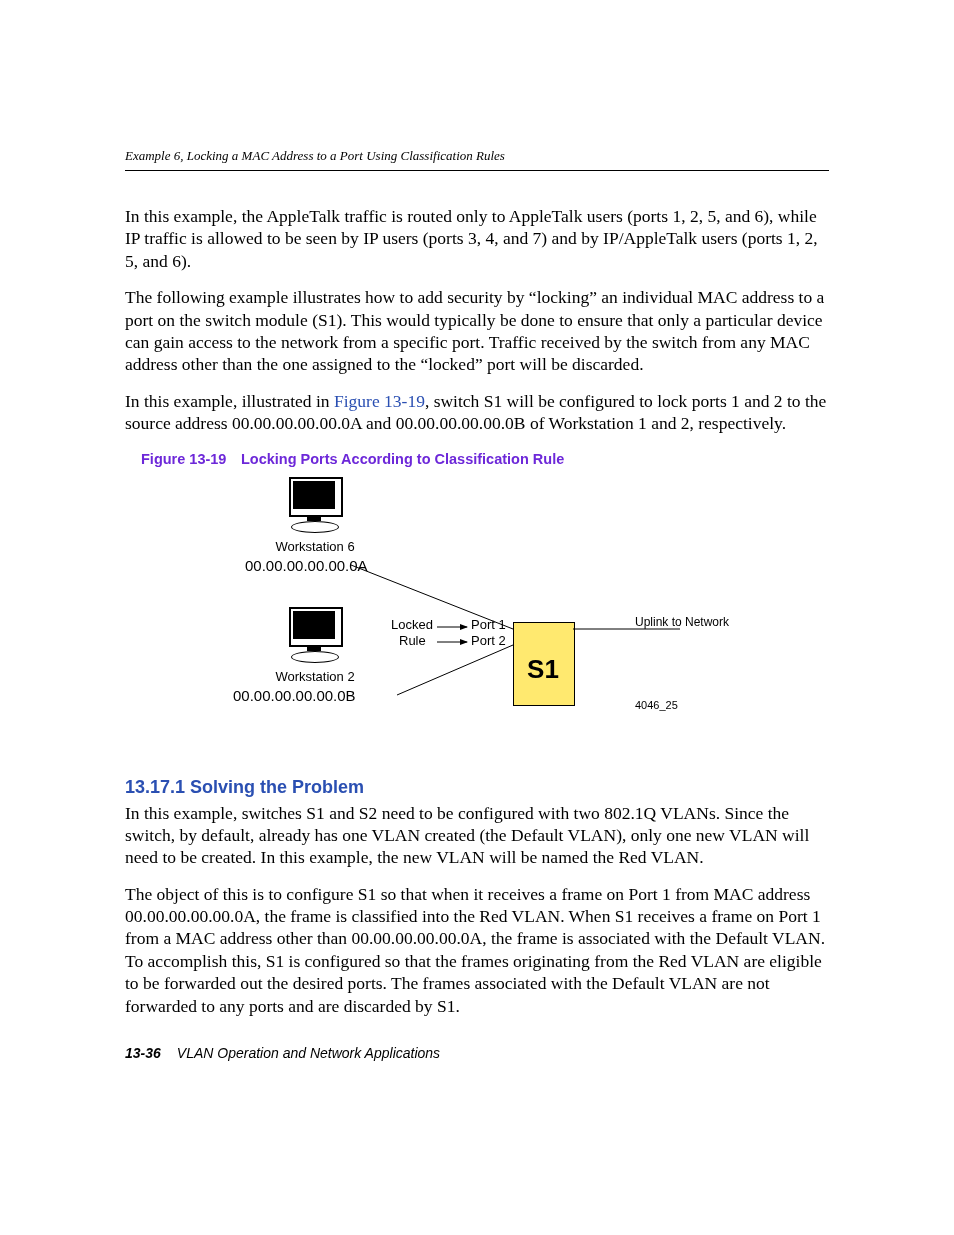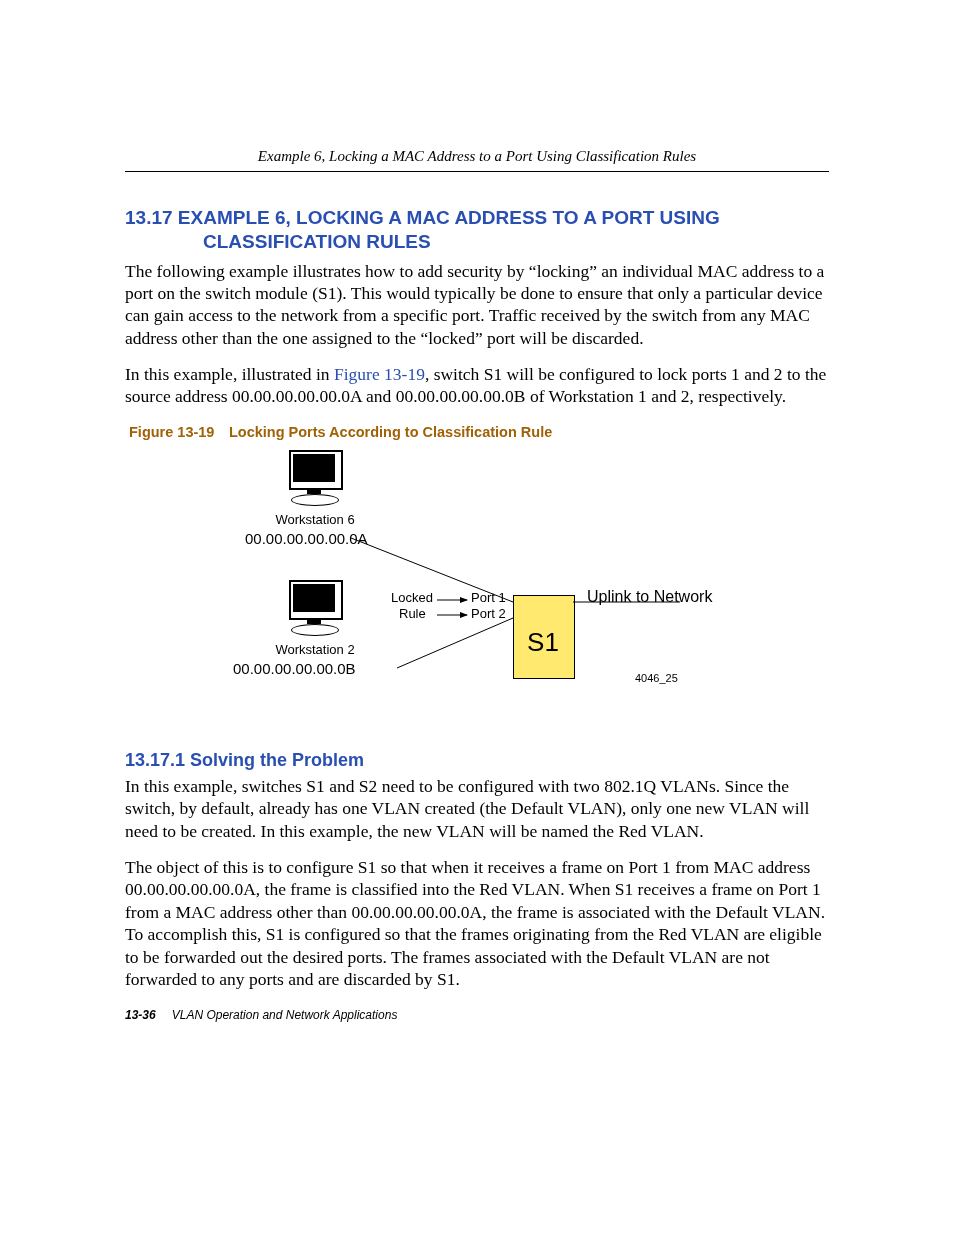--- a/index.html
+++ b/index.html
@@ -9,25 +9,24 @@
     font-family: "Times New Roman", Times, serif;
     color: #000;
     width: 954px;
   }
   .page {
     padding: 148px 125px 0 125px;
     box-sizing: border-box;
   }
   .running-header {
     font-style: italic;
-    font-size: 15px;
+    font-size: 13px;
     border-bottom: 1.5px solid #000;
     padding-bottom: 6px;
     margin-bottom: 34px;
-    text-align: center;
   }
   .body-text {
     font-size: 17.5px;
     line-height: 1.28;
     margin: 0 0 14px 0;
   }
   .section-h1 {
     font-family: Arial, Helvetica, sans-serif;
     font-weight: bold;
     color: #2a4fb2;
@@ -40,23 +39,23 @@
     font-family: Arial, Helvetica, sans-serif;
     font-weight: bold;
     color: #2a4fb2;
     font-size: 18px;
     margin: 20px 0 4px 0;
   }
   .link { color: #2a4fb2; }
   .fig-caption {
     font-family: Arial, Helvetica, sans-serif;
     font-weight: bold;
-    color: #a16207;
+    color: #6d28d9;
     font-size: 14.5px;
-    margin: 16px 0 10px 4px;
+    margin: 16px 0 10px 16px;
   }
   .figure-box {
     position: relative;
     width: 704px;
     height: 280px;
     margin: 0 0 10px 0;
   }
   .figure-box * { position: absolute; }
   .monitor { width: 58px; height: 48px; }
   .monitor .screen {
@@ -87,55 +86,53 @@
     font-size: 15px;
   }
   .switch-box {
     left: 388px; top: 145px; width: 60px; height: 82px;
     background: #ffe96f;
     border: 1.5px solid #000;
   }
   .switch-label {
     left: 388px; top: 177px; width: 60px;
     font-family: Arial, Helvetica, sans-serif;
-    font-weight: normal; font-size: 26px; text-align: center;
+    font-weight: bold; font-size: 26px; text-align: center;
   }
   .port-label {
     font-family: Arial, Helvetica, sans-serif;
     font-size: 13px;
   }
   .small-label {
     font-family: Arial, Helvetica, sans-serif;
-    font-size: 16px;
+    font-size: 12px;
+    margin-left: 48px;
   }
   .fig-id {
     font-family: Arial, Helvetica, sans-serif;
     font-size: 11px;
   }
   svg.lines { left:0; top:0; width:704px; height:280px; }
   .footer {
-    margin-top: 18px;
-    font-family: Arial, Helvetica, sans-serif;
-    font-size: 12px;
+    margin-top: 28px;
+    font-family: Arial, Helvetica, sans-serif;
+    font-size: 14px;
     font-style: italic;
   }
   .footer .pgnum { font-weight: bold; font-style: italic; margin-right: 16px; }
 </style>
 </head>
 <body>
 
 <div class="page">
 
   <div class="running-header">Example 6, Locking a MAC Address to a Port Using Classification Rules</div>
 
-
-  <div class="section-h1">
-    <span>13.17 EXAMPLE 6, LOCKING A MAC ADDRESS TO A PORT USING</span>
-    <span class="indent-line">CLASSIFICATION RULES</span>
-  </div>
+  <p class="body-text">In this example, the AppleTalk traffic is routed only to AppleTalk users (ports 1, 2, 5, and 6), while IP traffic is allowed to be seen by IP users (ports 3, 4, and 7) and by IP/AppleTalk users (ports 1, 2, 5, and 6).</p>
+
 
   <p class="body-text">The following example illustrates how to add security by “locking” an individual MAC address to a port on the switch module (S1). This would typically be done to ensure that only a particular device can gain access to the network from a specific port. Traffic received by the switch from any MAC address other than the one assigned to the “locked” port will be discarded.</p>
 
   <p class="body-text">
     <span>In this example, illustrated in </span><span class="link">Figure 13-19</span><span>, switch S1 will be configured to lock ports 1 and 2 to the source address 00.00.00.00.00.0A and 00.00.00.00.00.0B of Workstation 1 and 2, respectively.</span>
   </p>
 
   <div class="fig-caption">Figure 13-19 Locking Ports According to Classification Rule</div>
 
   <div class="figure-box">

